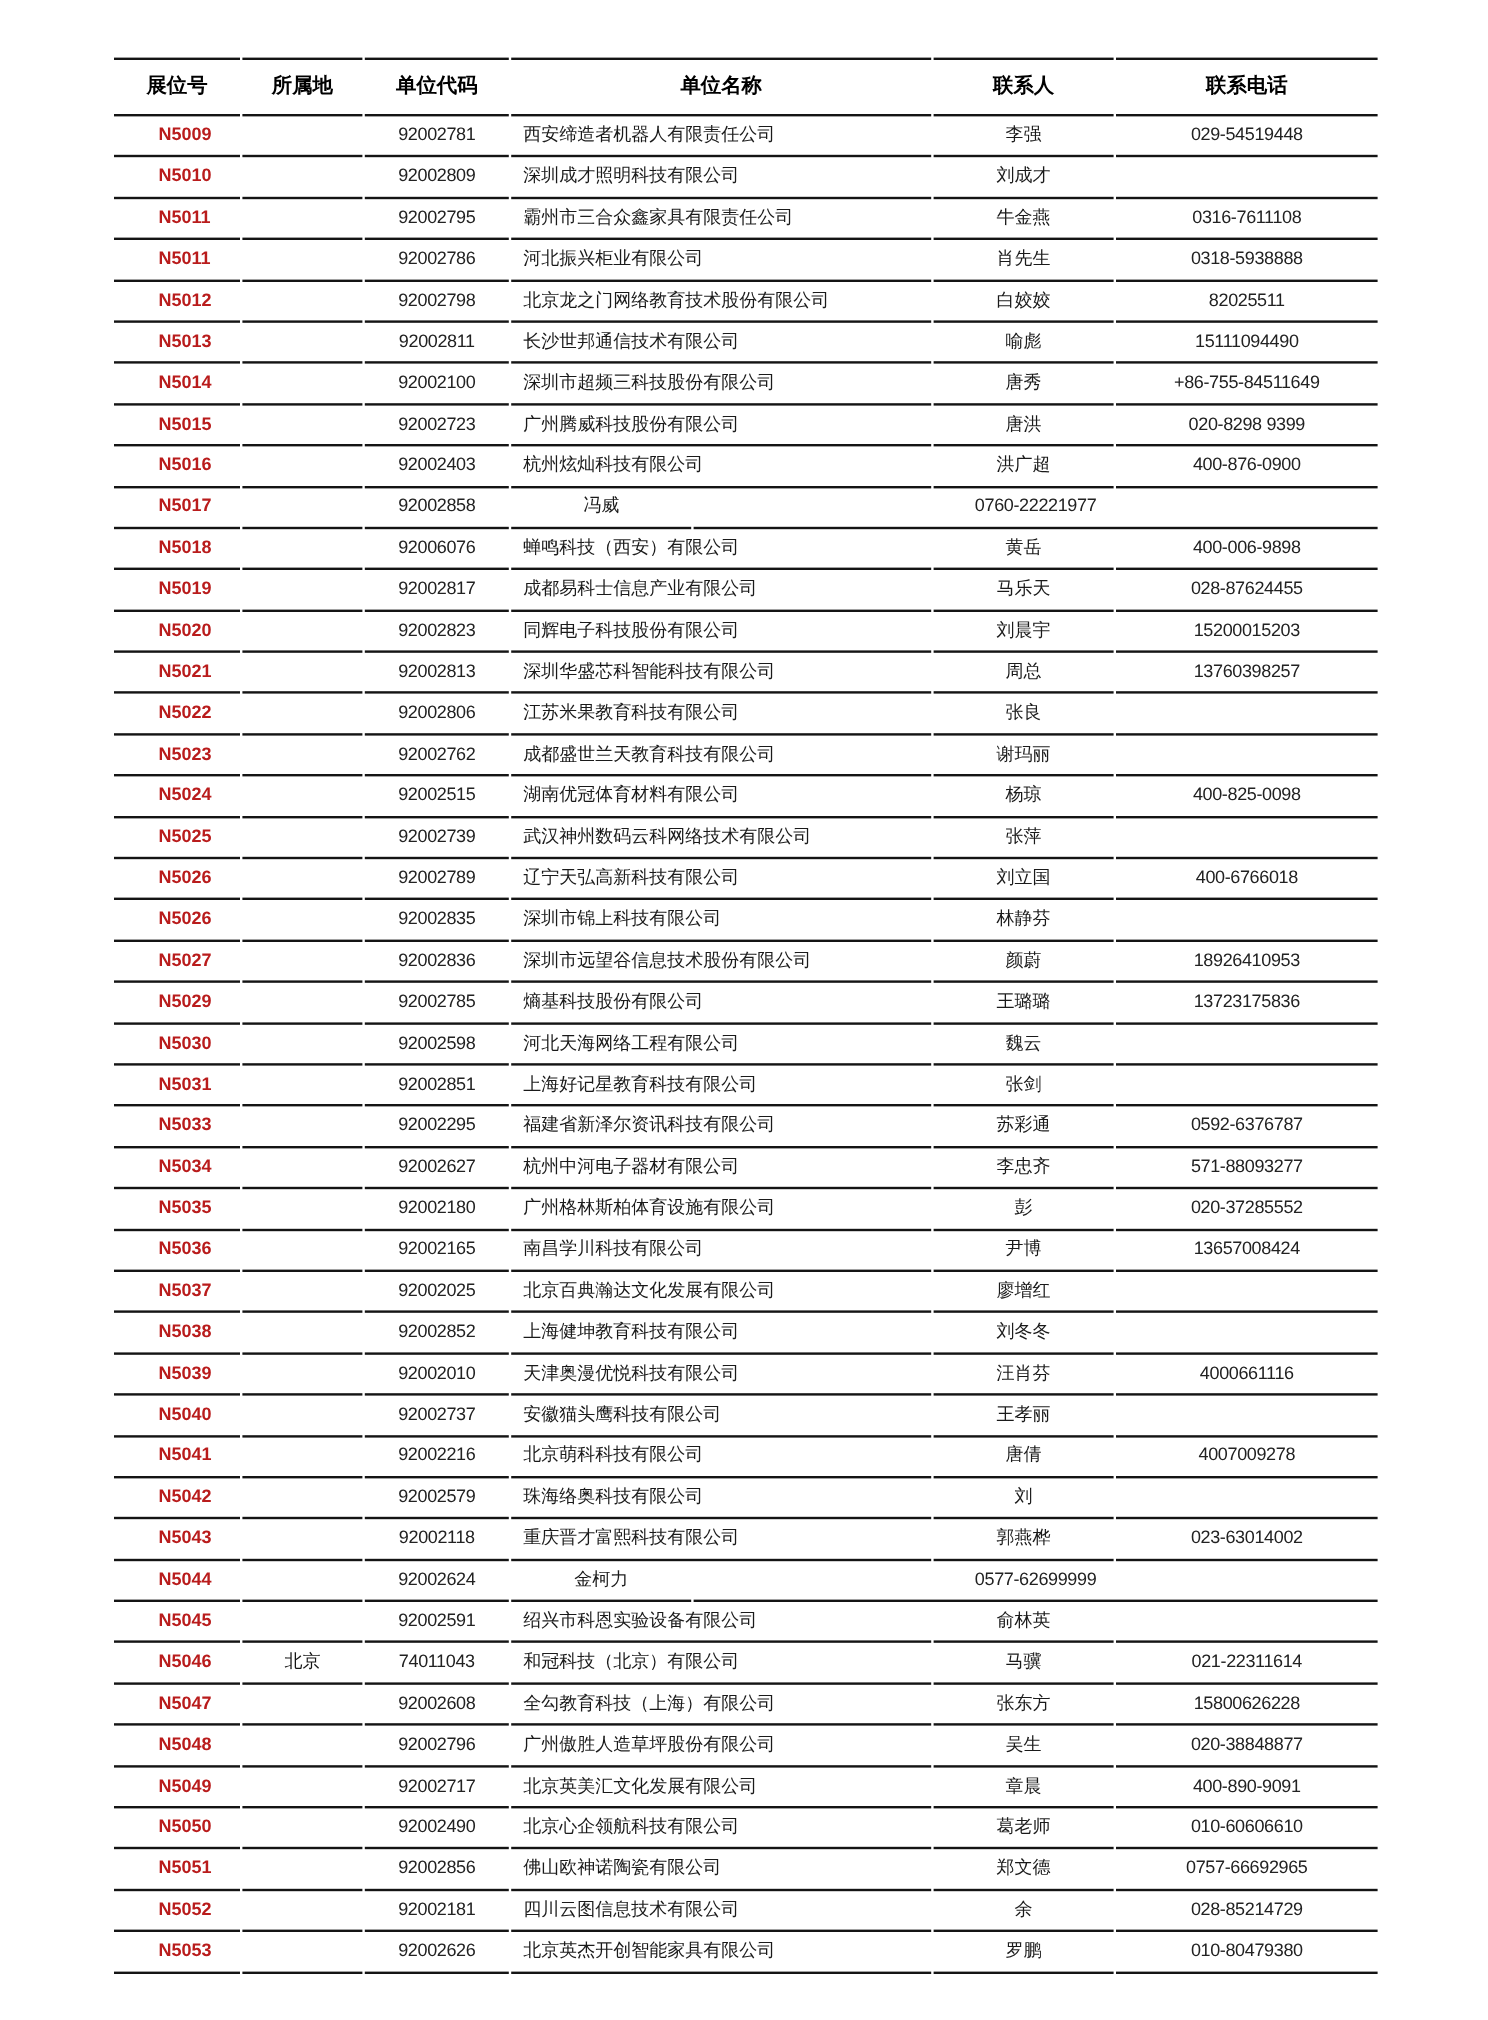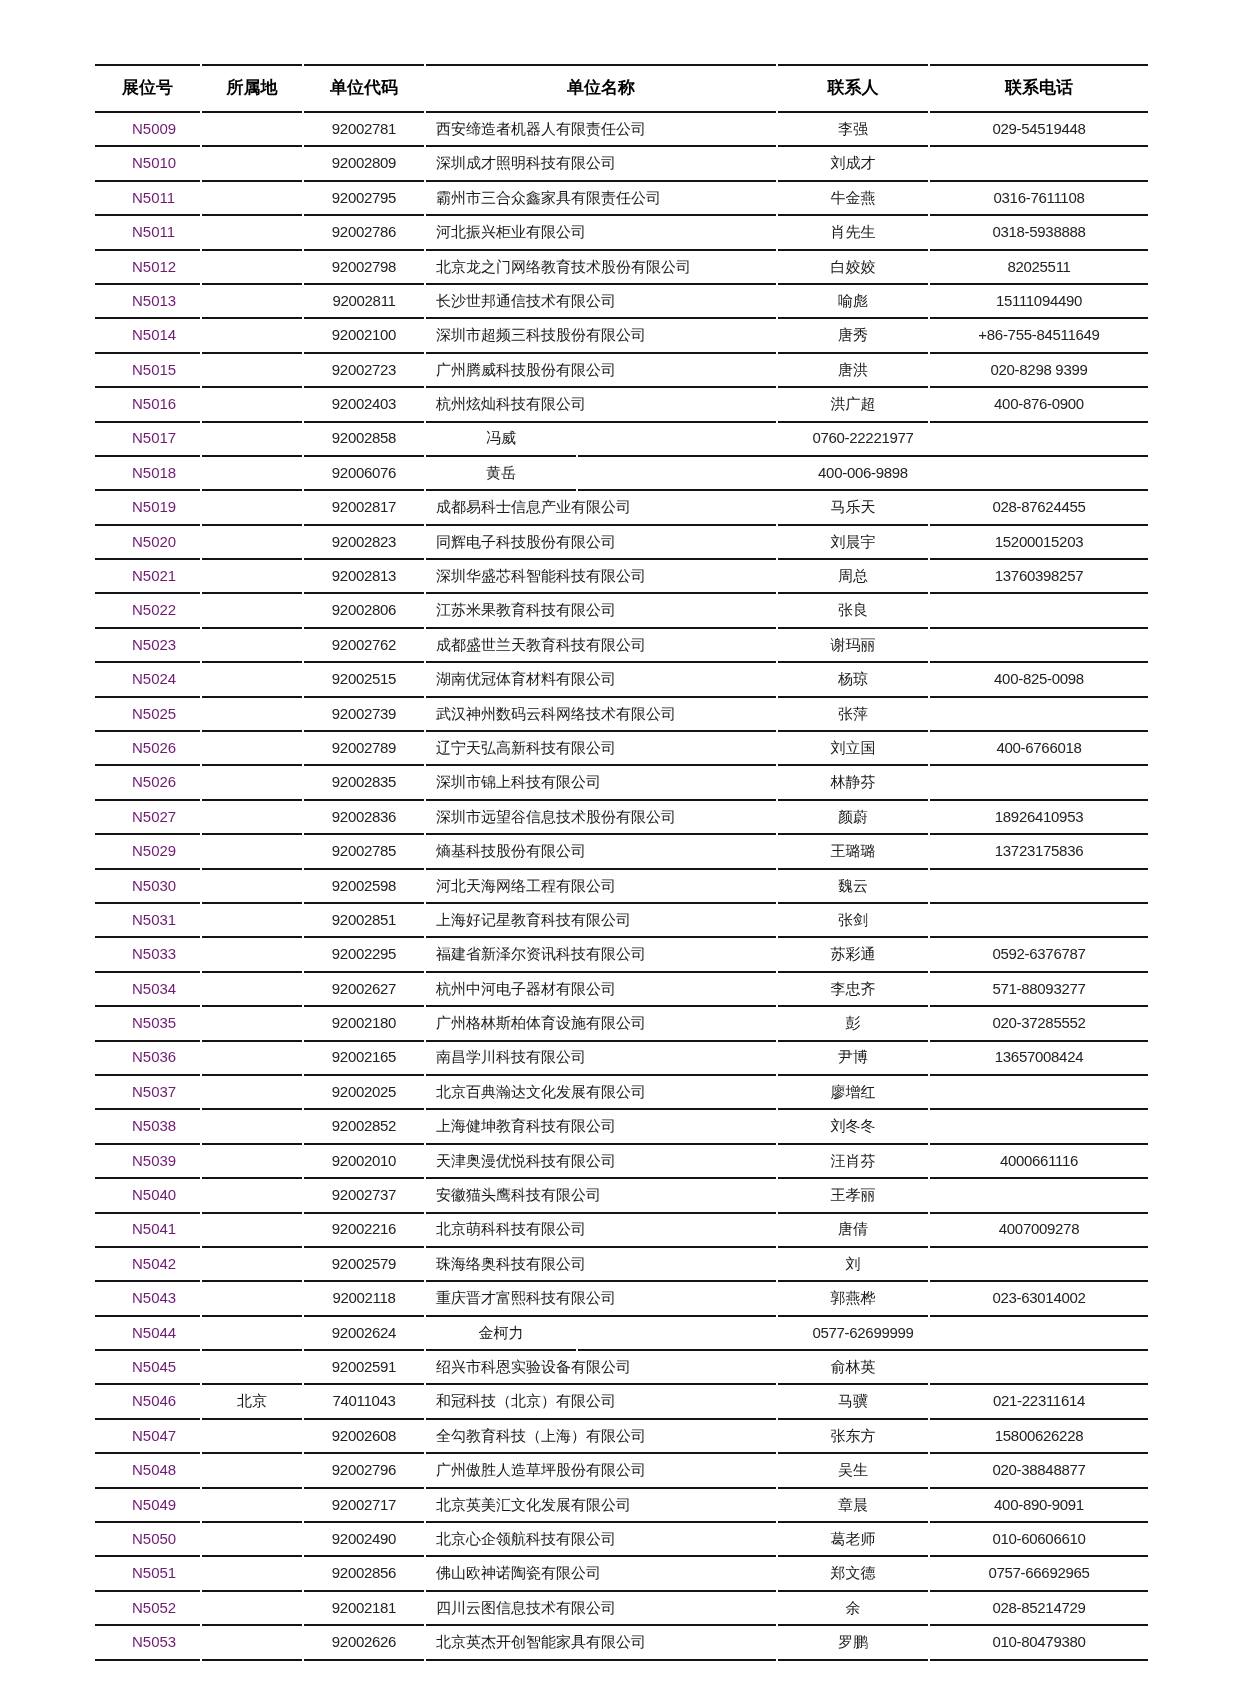--- a/index.html
+++ b/index.html
@@ -36,37 +36,36 @@
     line-height: 1.1;
     white-space: nowrap;
     overflow: hidden;
   }
   .header-row .cell {
     border-top: 2.5px solid #141414;
     height: 45px;
     font-size: 17px;
     font-weight: bold;
     color: #000000;
-    margin-top: 16px;
   }
   .data-row .cell {
     height: 32.4px;
   }
   .c-booth   { width: 105px; }
   .c-region  { width: 100px; }
   .c-code    { width: 120px; }
   .c-name    { width: 350px; }
   .c-contact { width: 150px; }
   .c-phone   { flex: 1; }
   .data-row .c-booth {
     justify-content: flex-start;
     padding-left: 37px;
     width: 68px;
-    font-weight: normal;
-    color: #701a75;
+    font-weight: bold;
+    color: #b91c1c;
     text-align: right;
   }
   .data-row .c-name {
     justify-content: flex-start;
     padding-left: 10px;
     width: 340px;
   }
   .data-row .c-code,
   .data-row .c-phone {
     letter-spacing: -0.3px;
@@ -177,20 +176,21 @@
     <div class="cell c-region"></div>
     <div class="cell c-code">92002858</div>
     <div class="cell c-contact">冯威</div>
     <div class="cell c-phone">0760-22221977</div>
   </div>
 
   <div class="row data-row">
     <div class="cell c-booth">N5018</div>
     <div class="cell c-region"></div>
     <div class="cell c-code">92006076</div>
+    <div class="cell c-name">蝉鸣科技（西安）有限公司</div>
     <div class="cell c-contact">黄岳</div>
     <div class="cell c-phone">400-006-9898</div>
   </div>
 
   <div class="row data-row">
     <div class="cell c-booth">N5019</div>
     <div class="cell c-region"></div>
     <div class="cell c-code">92002817</div>
     <div class="cell c-name">成都易科士信息产业有限公司</div>
     <div class="cell c-contact">马乐天</div>

